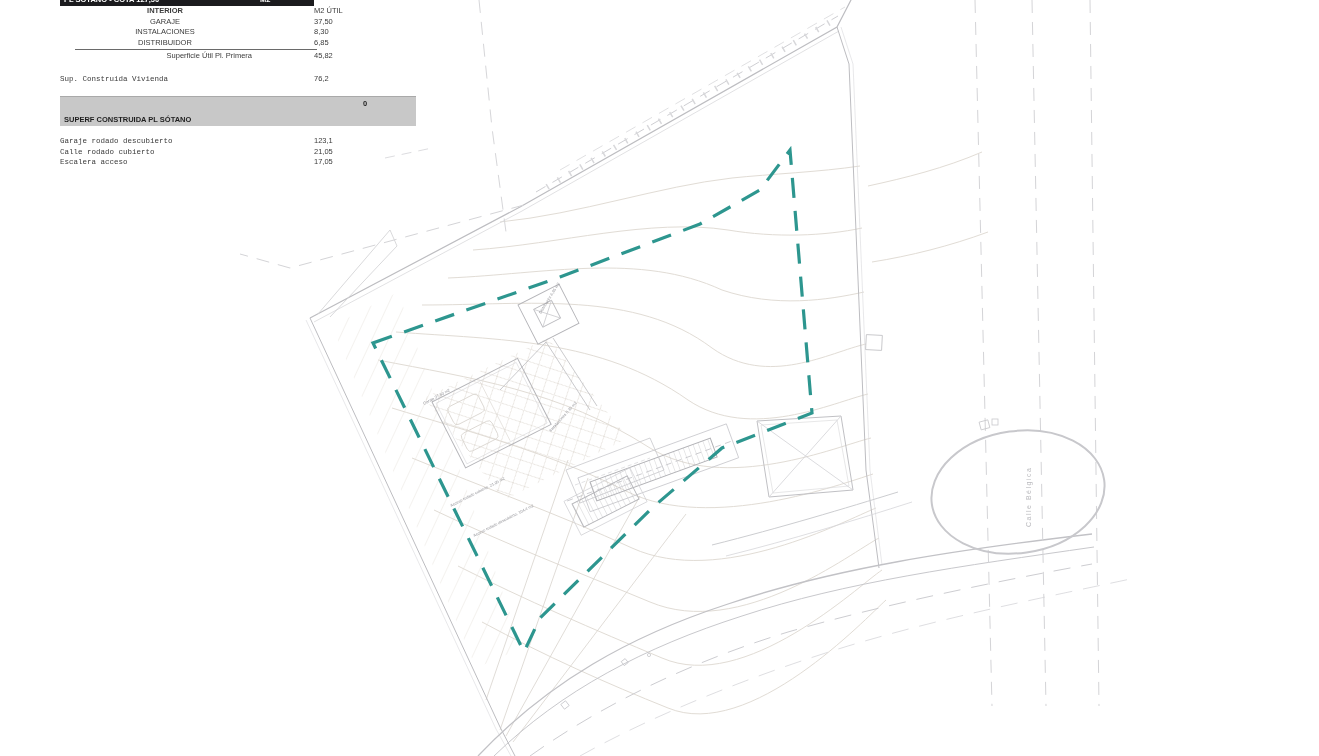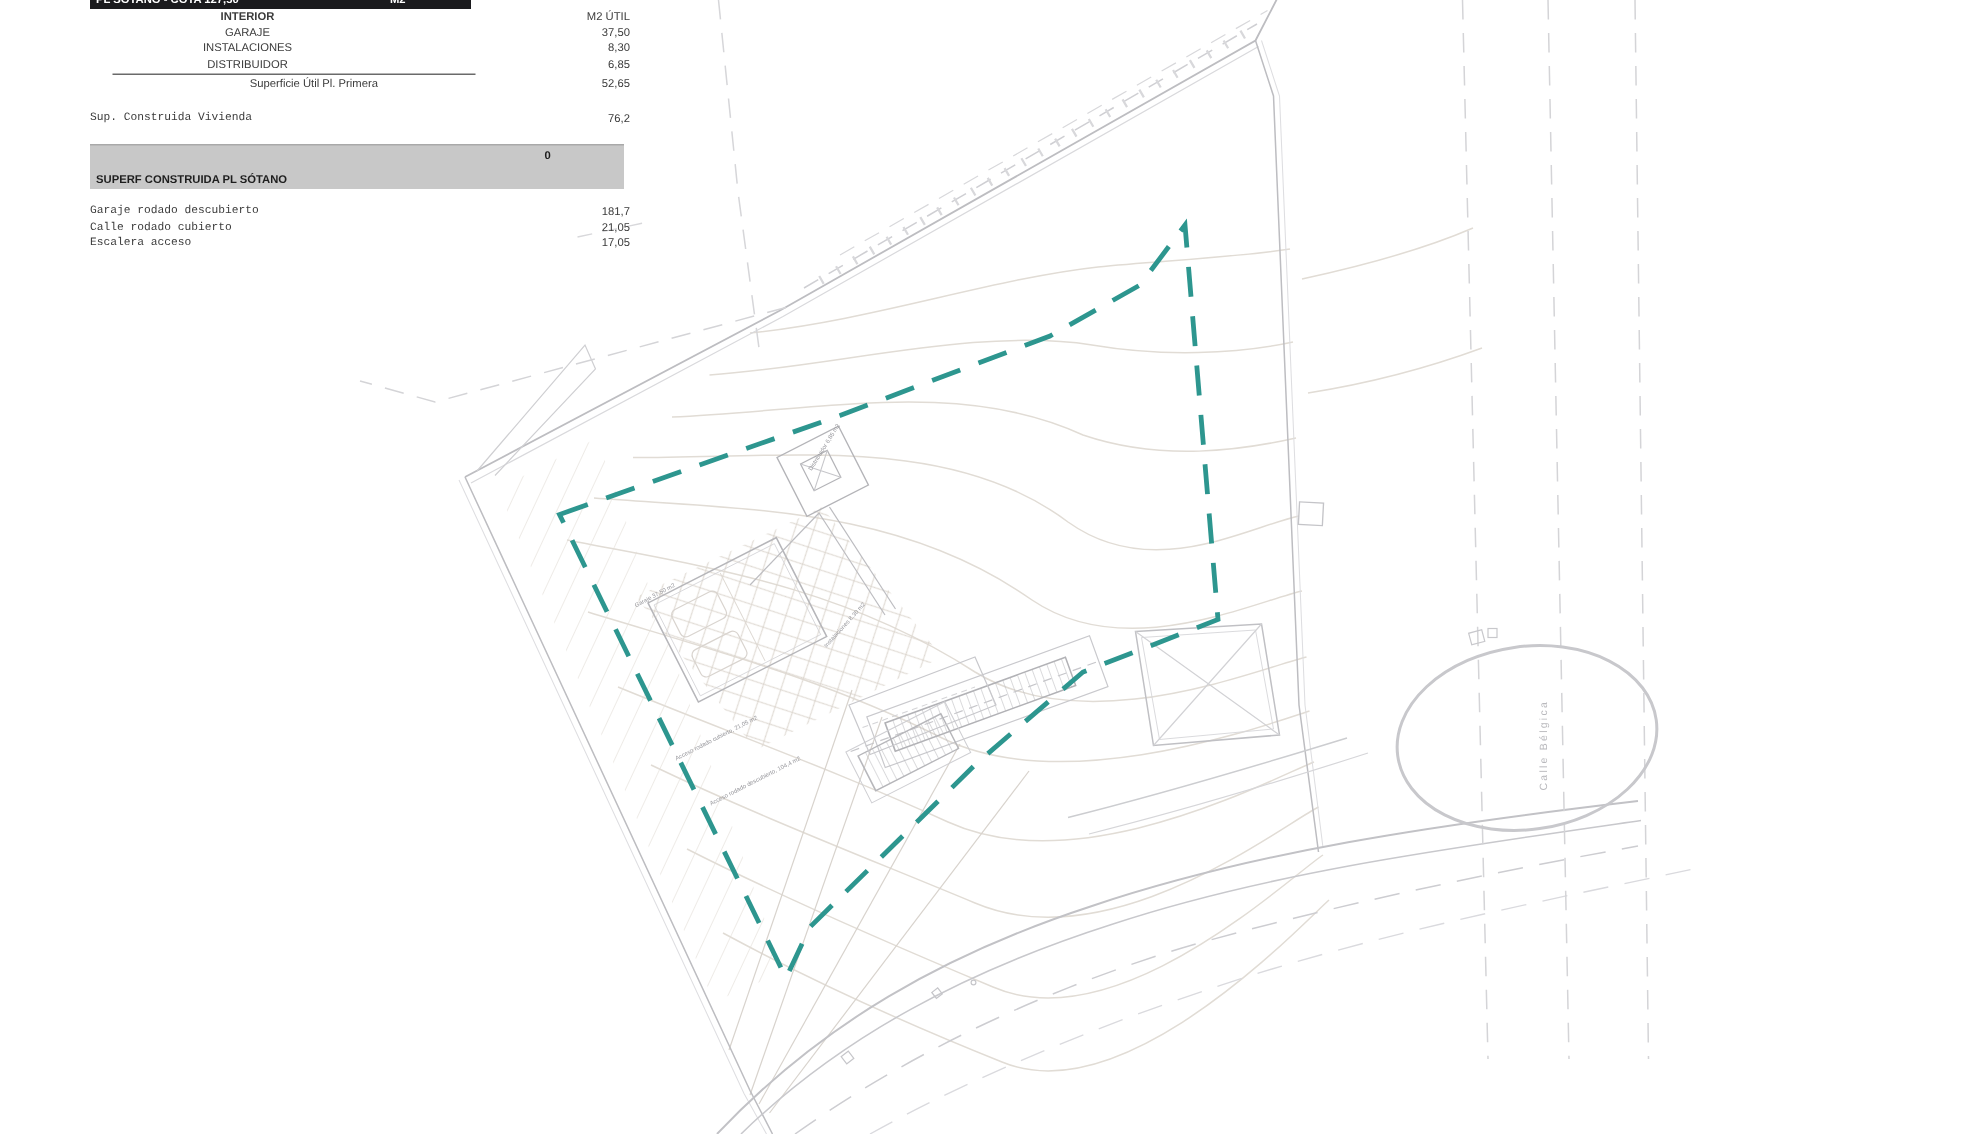--- a/index.html
+++ b/index.html
@@ -16,21 +16,21 @@
   }
   .tbl-header{
     position:relative;width:250px;height:13px;background:#1b1b1e;
     color:#ffffff;font-weight:bold;padding:0 0 0 4px;line-height:14px;
   }
   .tbl-header .unit{position:absolute;left:200px;top:0;}
   .row{display:grid;grid-template-columns:210px 1fr;height:10.5px;align-items:center;gap:44px;}
   .row .lbl{text-align:center;}
   .row .lbl.left{text-align:left;font-family:Liberation Mono, monospace;}
   .row .lbl.right{text-align:right;padding-right:18px;}
-  .row .val{text-align:right;}
+  .row .val{text-align:left;}
   .row.bold .lbl{font-weight:bold;}
   .divider{border:none;border-top:1px solid #6a6a6a;width:242px;margin:1px 0 1px 15px;}
   .spacer12{height:12px;}
   .spacer10{height:10px;}
   .section-bar{
     position:relative;width:352px;height:13px;background:#c8c8c8;
     border-top:1.5px solid #a9a9a9;
     font-weight:bold;color:#1e1e1e;padding:16px 0 0 4px;line-height:13px;
   }
   .section-bar .zero{position:absolute;left:303px;top:0;font-weight:bold;}
@@ -205,42 +205,42 @@
   </div>
   <div class="row">
     <span class="lbl">DISTRIBUIDOR</span>
     <span class="val">6,85</span>
   </div>
 
   <hr class="divider">
 
   <div class="row">
     <span class="lbl right">Superficie Útil Pl. Primera</span>
-    <span class="val">52,65</span>
+    <span class="val">45,82</span>
   </div>
 
   <div class="spacer12"></div>
 
   <div class="row">
     <span class="lbl left">Sup. Construida Vivienda</span>
     <span class="val">76,2</span>
   </div>
 
   <div class="spacer12"></div>
 
   <div class="section-bar">
     <span>SUPERF CONSTRUIDA PL SÓTANO</span>
     <span class="zero">0</span>
   </div>
 
   <div class="spacer10"></div>
 
   <div class="row">
     <span class="lbl left">Garaje rodado descubierto</span>
-    <span class="val">181,7</span>
+    <span class="val">123,1</span>
   </div>
   <div class="row">
     <span class="lbl left">Calle rodado cubierto</span>
     <span class="val">21,05</span>
   </div>
   <div class="row">
     <span class="lbl left">Escalera acceso</span>
     <span class="val">17,05</span>
   </div>
 </div>

